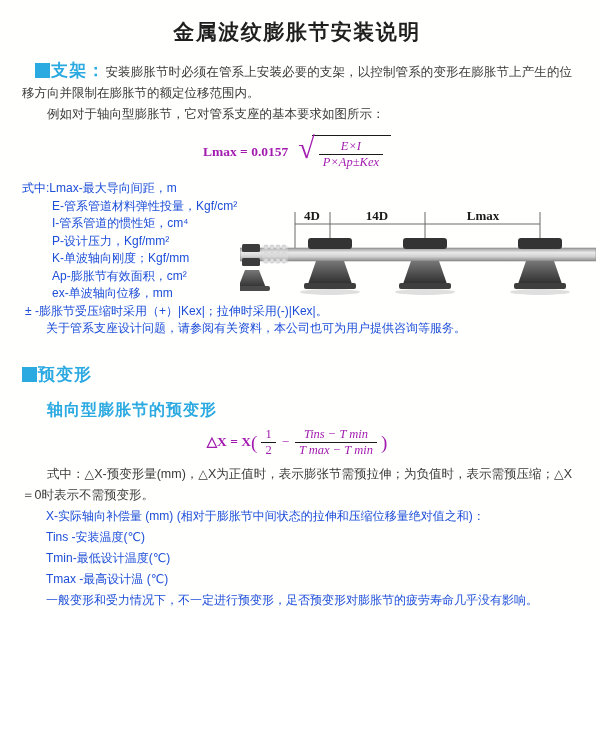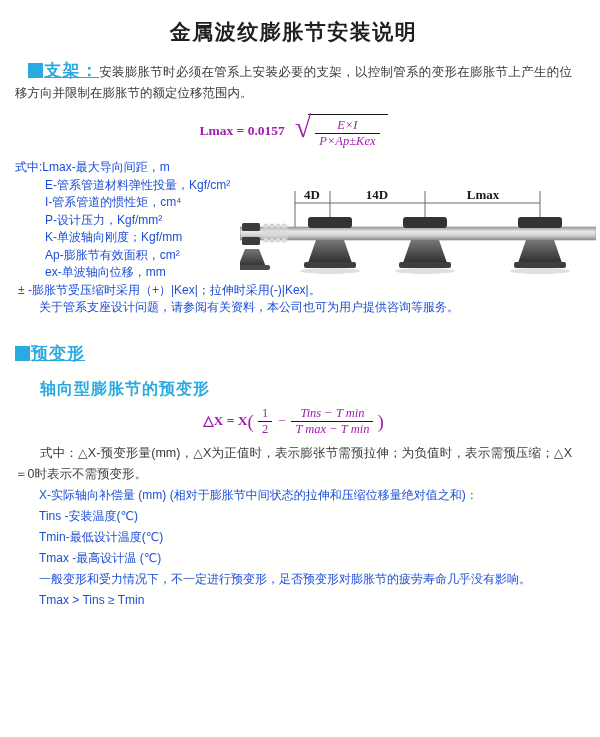--- a/index.html
+++ b/index.html
@@ -1,30 +1,30 @@
 <!DOCTYPE html>
 <html><head>
 <meta charset="utf-8">
 <style>
   html,body{margin:0;padding:0;background:#ffffff;}
   .page{
     position:relative; width:600px; height:610px; overflow:hidden;
-    background:#fffffe; box-sizing:border-box; padding:12px 28px 0 15px;
+    background:#fffffe; box-sizing:border-box; padding:12px 28px 0 22px;
     font-family:"Liberation Sans","DejaVu Sans",sans-serif; color:#3a3a3a;
   }
   .title{
     text-align:center; font-size:21px; font-weight:bold; color:#1f1f1f;
     letter-spacing:1.5px; margin:6px 0 14px 0;
   }
   .para{ font-size:12.5px; line-height:21px; text-align:justify; color:#3a3a3a;}
   .p-first{ text-indent:13px; }
   .sec-line{ margin:2px 0 0 0; }
   .sq{ display:inline-block; width:15px; height:15px; background:#2ba9e1;
        vertical-align:-2px; margin-right:1px;}
-  .sec-label{ color:#2ba9e1; font-size:17px; font-weight:bold; letter-spacing:1px;text-decoration:underline;}
+  .sec-label{ color:#2ba9e1; font-size:17px; font-weight:bold; letter-spacing:1px;}
   .indent2{ text-indent:2em; }
   
   .formula{ text-align:center; font-family:Liberation Serif, serif;
             color:#a21caf; margin:10px 0 8px 0;}
   .f-lhs{ font-weight:bold; font-size:13.5px; }
   .sqrt{ display:inline-flex; align-items:stretch; vertical-align:middle; margin-left:6px;}
   .rad{ font-size:30px; line-height:1; font-weight:bold; align-self:flex-start;
         margin-right:-3px; transform:translateY(-2px);}
   .sqrt-body{ border-top:1.6px solid #1a1a1a; padding:3px 8px 0 7px;
               display:flex; align-items:flex-start;}
@@ -54,20 +54,21 @@
 <body>
 
 <div class="page">
 
   <div class="title">金属波纹膨胀节安装说明</div>
 
   <div class="para p-first sec-line">
     <span class="sq"></span><span class="sec-label">支架：</span><span>安装膨胀节时必须在管系上安装必要的支架，以控制管系的变形在膨胀节上产生的位移方向并限制在膨胀节的额定位移范围内。</span>
   </div>
 
+  <div class="para indent2">例如对于轴向型膨胀节，它对管系支座的基本要求如图所示：</div>
 
   <div class="formula">
     <span class="f-lhs">Lmax = 0.0157</span>
     <span class="sqrt">
       <span class="rad">√</span>
       <span class="sqrt-body">
         <span class="vfrac">
           <span class="num">E×I</span>
           <span class="den">P×Ap±Kex</span>
         </span>

